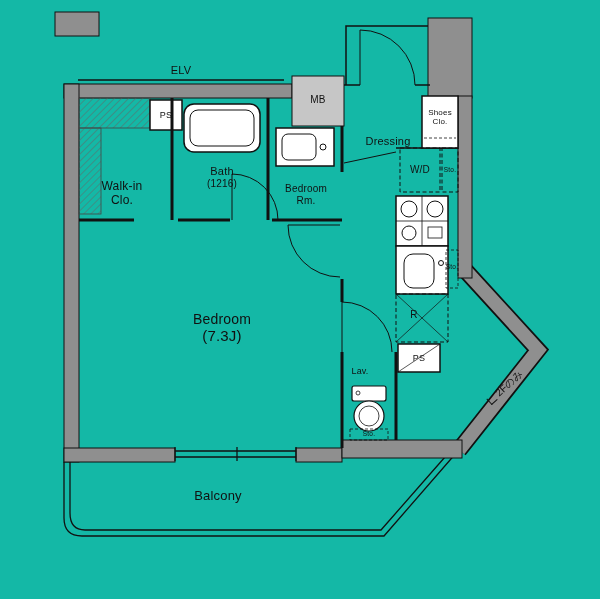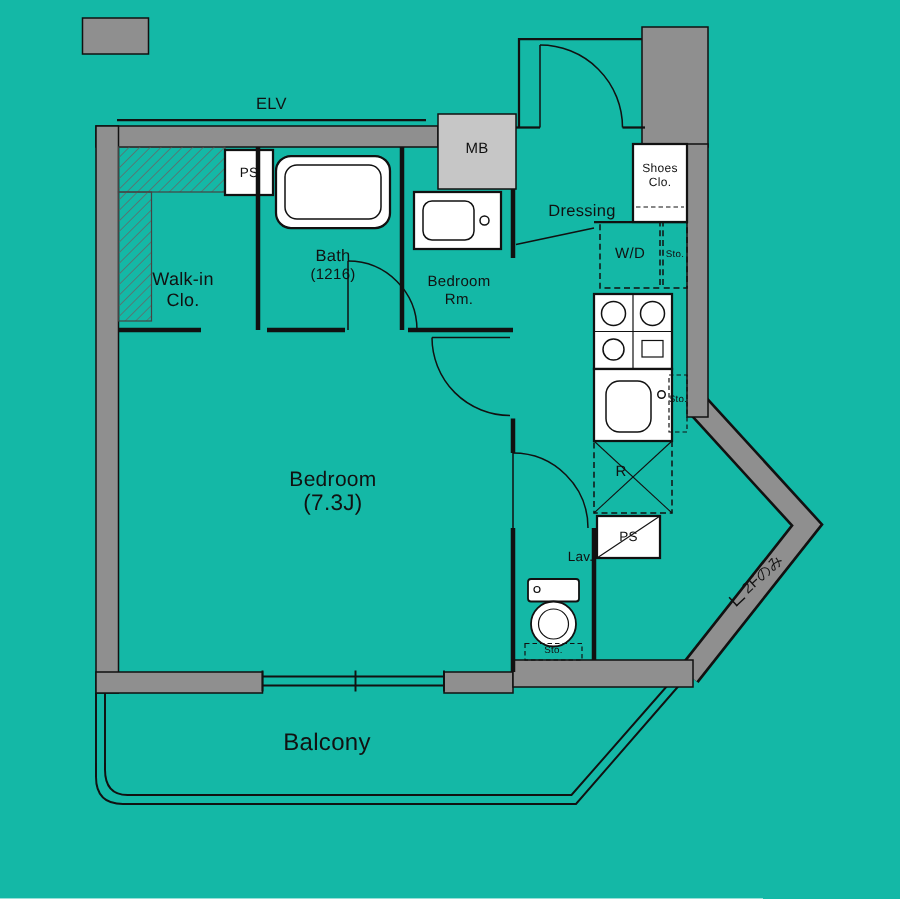--- a/index.html
+++ b/index.html
@@ -181,28 +181,28 @@
     <div class="lbl multi" style="left:440px;top:117px;font-size:8px">
       <span>Shoes</span>
       <span>Clo.</span>
     </div>
 
     <div class="lbl" style="left:420px;top:170px;font-size:10px">W/D</div>
     <div class="lbl" style="left:450px;top:170px;font-size:6.5px">Sto.</div>
     <div class="lbl" style="left:452px;top:267px;font-size:6.5px">Sto.</div>
     <div class="lbl" style="left:414px;top:315px;font-size:10px">R</div>
     <div class="lbl" style="left:419px;top:358px;font-size:9px">PS</div>
-    <div class="lbl" style="left:387px;top:371px;font-size:9px">Lav.</div>
+    <div class="lbl" style="left:360px;top:371px;font-size:9px">Lav.</div>
     <div class="lbl" style="left:369px;top:434px;font-size:6.5px">Sto.</div>
 
     <div class="lbl multi" style="left:222px;top:328px;font-size:14px">
       <span>Bedroom</span>
       <span style="font-size:15px">(7.3J)</span>
     </div>
 
-    <div class="lbl" style="left:218px;top:496px;font-size:16px">Balcony</div>
+    <div class="lbl" style="left:218px;top:496px;font-size:13px">Balcony</div>
 
     <div class="lbl rot" style="left:505px;top:387px;font-size:10px">
       <span class="bracket"></span><span>2Fのみ</span>
     </div>
   </div>
 
 </div>
 
 </body></html>

